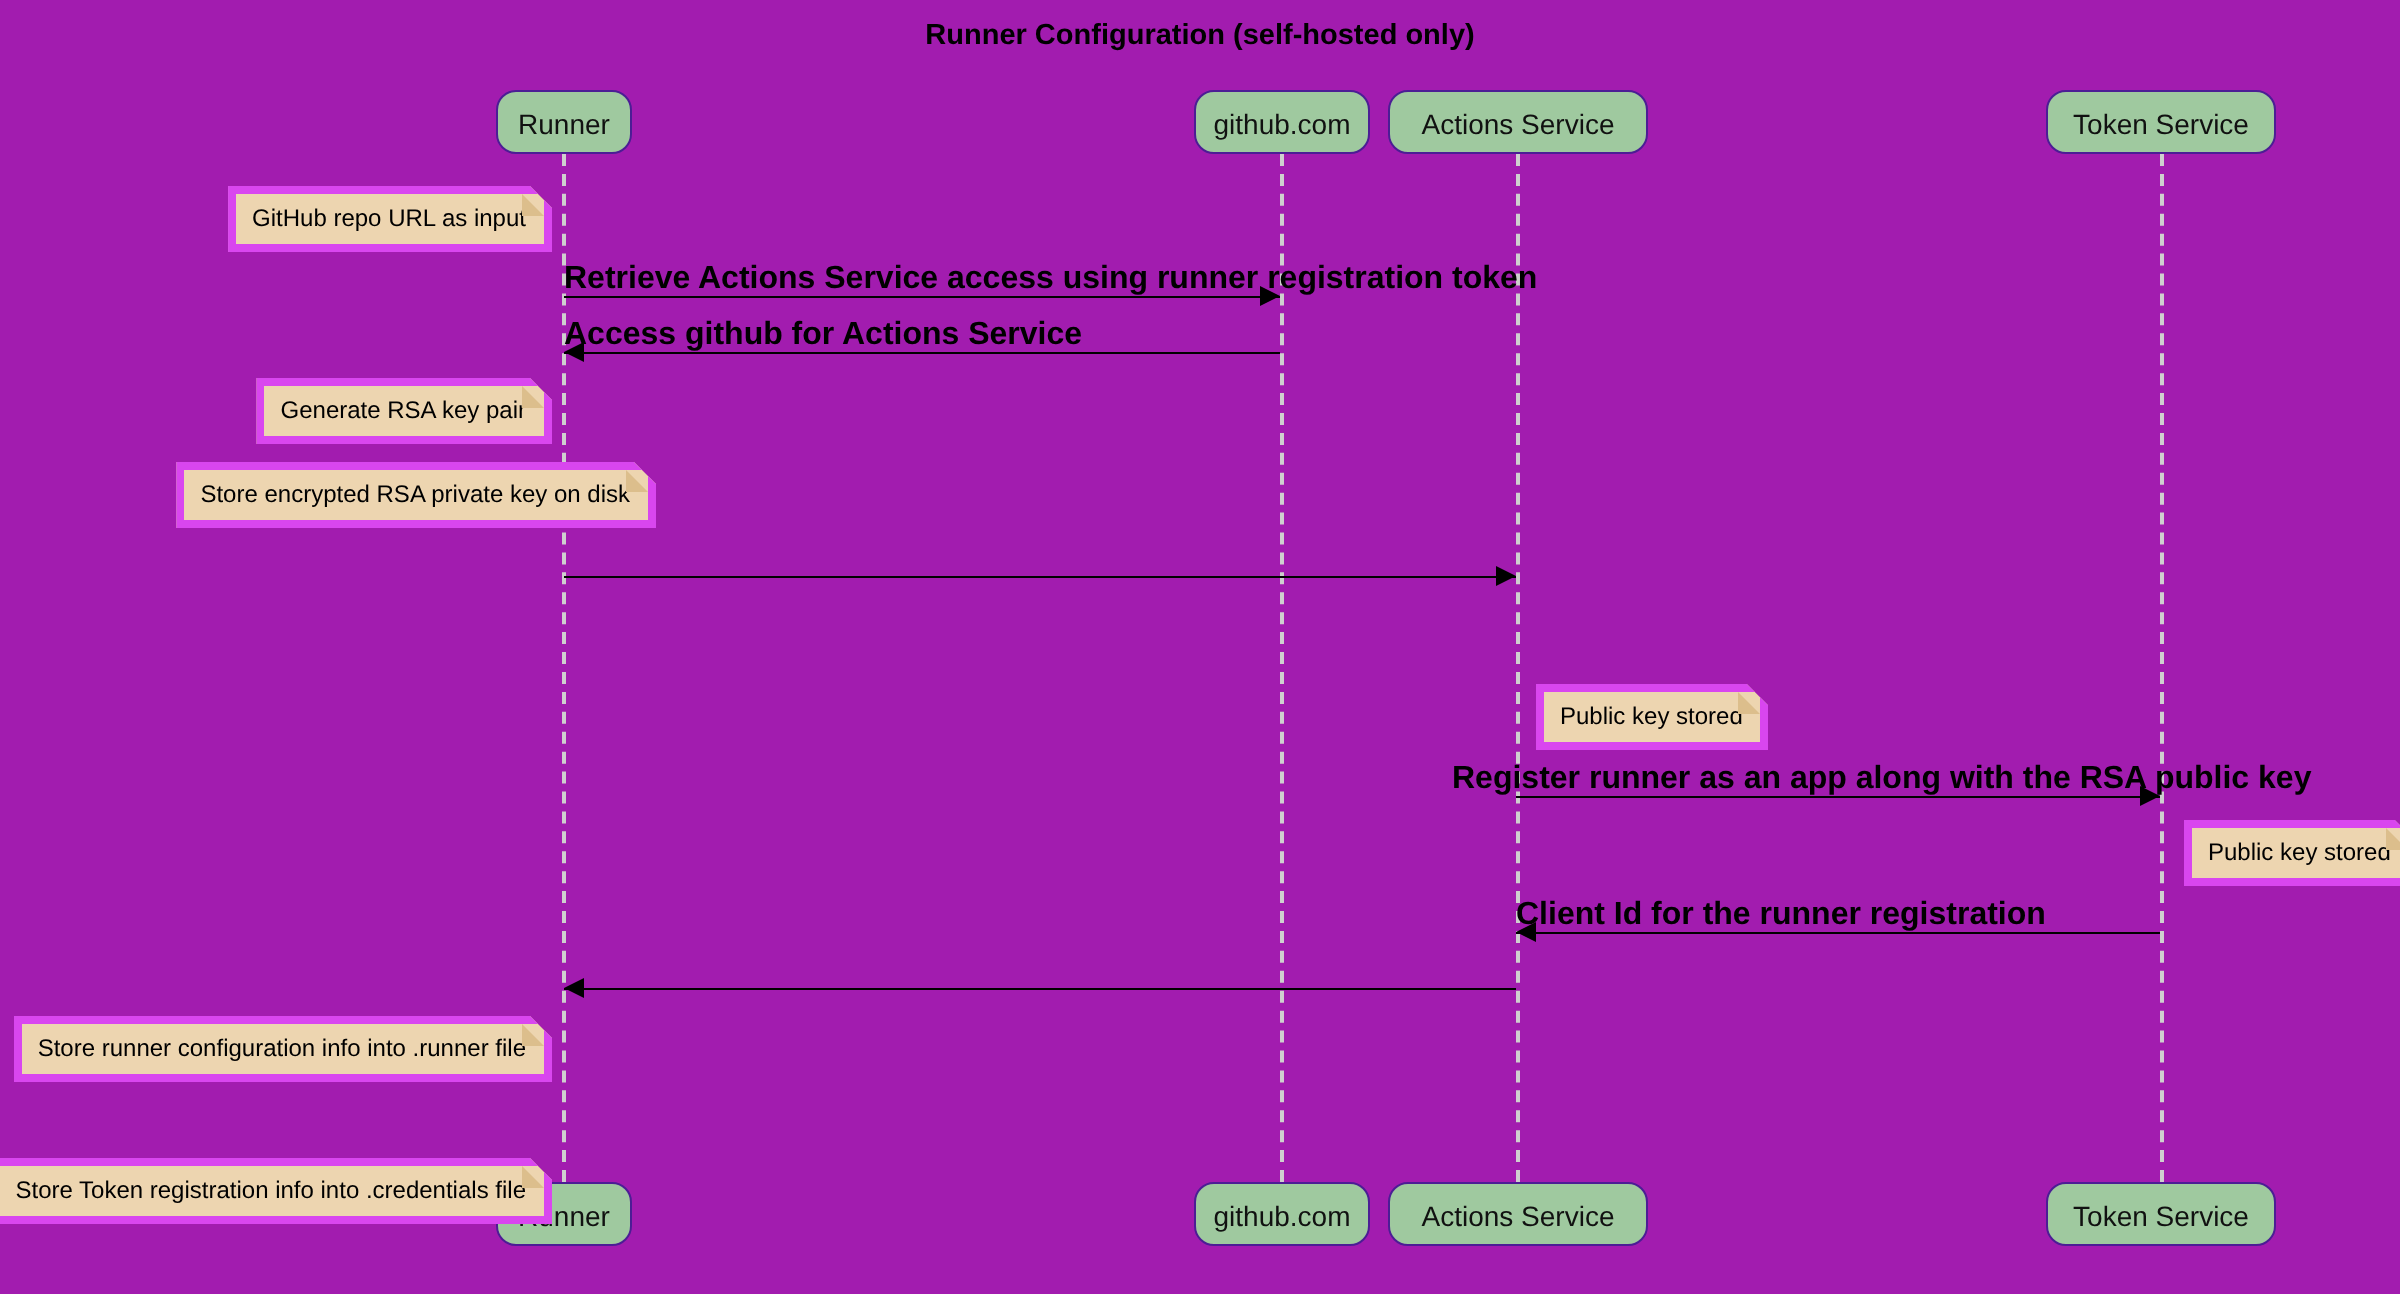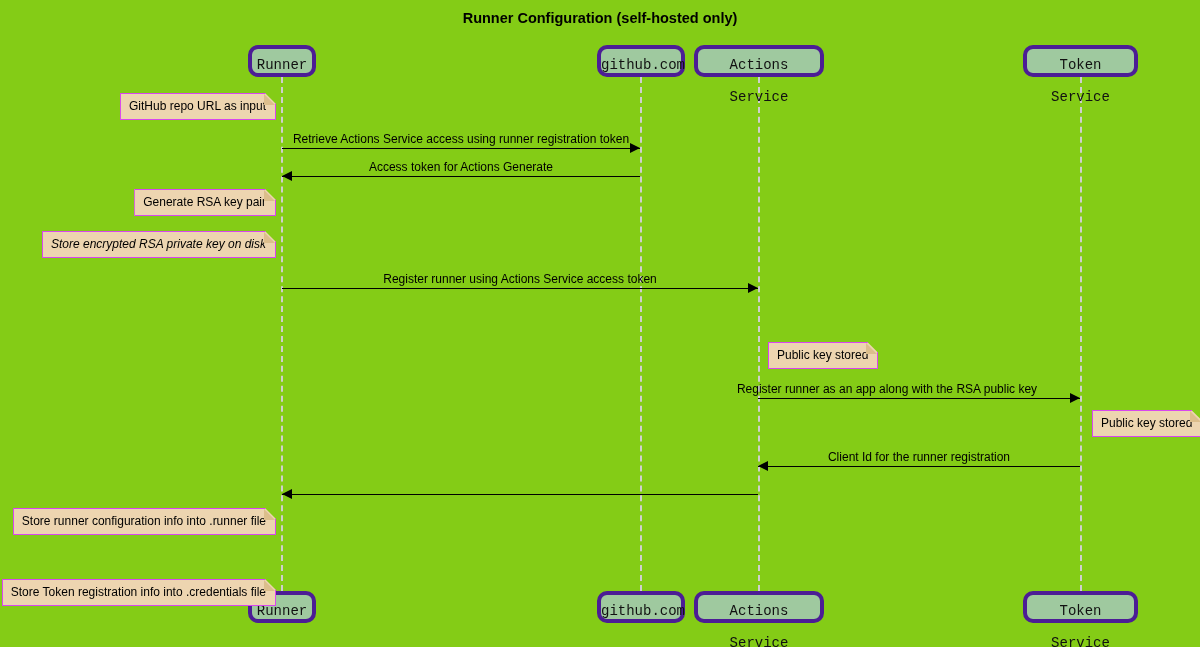--- a/index.html
+++ b/index.html
@@ -1,44 +1,44 @@
 <!DOCTYPE html>
 <html><head>
 <meta charset="utf-8">
 <style>
   html,body{margin:0;padding:0;background:#ffffff;}
   #canvas{
-    position:relative;width:1200px;height:647px;background:#84cc16;
+    position:relative;width:1200px;height:647px;background:#a21caf;
     font-family:"Liberation Sans",sans-serif;color:#111;overflow:hidden;
   }
   .title{
     position:absolute;top:10px;left:0;width:1200px;text-align:center;
     font-size:14.5px;font-weight:bold;color:#000;
   }
   .lifeline{
     position:absolute;top:77px;height:514px;width:0;
     border-left:2px dashed #CFCFCF;
   }
   .pbox{
     position:absolute;height:32px;line-height:32px;text-align:center;
-    background:#9FC99F;border:4px solid #4c1d95;border-radius:10px;
-    font-size:14px;color:#111;box-sizing:border-box;font-family:Liberation Mono, monospace;
+    background:#9FC99F;border:1px solid #4c1d95;border-radius:10px;
+    font-size:14px;color:#111;box-sizing:border-box;
   }
   .msg-label{
-    position:absolute;height:15px;line-height:15px;text-align:center;
-    font-size:12px;color:#000;white-space:nowrap;
+    position:absolute;height:15px;line-height:15px;
+    font-size:16px;color:#000;white-space:nowrap;font-weight:bold;
   }
   .msg-line{
     position:absolute;height:0;border-top:1.3px solid #000;
   }
   .head{position:absolute;width:0;height:0;}
   .head.r{border-top:5px solid transparent;border-bottom:5px solid transparent;border-left:10px solid #000;}
   .head.l{border-top:5px solid transparent;border-bottom:5px solid transparent;border-right:10px solid #000;}
   .note{
-    position:absolute;background:#EDD5B0;border:1px solid #d946ef;
+    position:absolute;background:#EDD5B0;border:4px solid #d946ef;
     font-size:12px;line-height:15px;color:#000;white-space:nowrap;
     padding:5px 9px 5px 8px;box-sizing:border-box;
     clip-path:polygon(0 0,calc(100% - 11px) 0,100% 11px,100% 100%,0 100%);
   }
   .note .fold{
     position:absolute;top:0;right:0;width:0;height:0;
     border-top:11px solid transparent;border-left:11px solid #DCBE8C;
   }
   
   #ll-runner{left:281px;} #ll-github{left:640px;} #ll-actions{left:758px;} #ll-token{left:1080px;}
@@ -49,21 +49,21 @@
 
   #m0-lb{left:282px;width:358px;top:132px;} #m0-ln{left:282px;width:358px;top:148px;} #m0-h{left:630px;top:143px;}
   #m1-lb{left:282px;width:358px;top:160px;} #m1-ln{left:282px;width:358px;top:176px;} #m1-h{left:282px;top:171px;}
   #m2-lb{left:282px;width:476px;top:272px;} #m2-ln{left:282px;width:476px;top:288px;} #m2-h{left:748px;top:283px;}
   #m3-lb{left:726px;width:322px;top:382px;} #m3-ln{left:758px;width:322px;top:398px;} #m3-h{left:1070px;top:393px;}
   #m4-lb{left:758px;width:322px;top:450px;} #m4-ln{left:758px;width:322px;top:466px;} #m4-h{left:758px;top:461px;}
   #m5-lb{left:282px;width:476px;top:478px;} #m5-ln{left:282px;width:476px;top:494px;} #m5-h{left:282px;top:489px;}
 
   #n0{right:924px;top:93px;}
   #n1{right:924px;top:189px;margin-left:12px;}
-  #n2{right:924px;top:231px;font-style:italic;}
+  #n2{right:872px;top:231px;}
   #n3{left:293px;top:300px;}
   #n4{left:768px;top:342px;}
   #n5{left:1092px;top:410px;}
   #n6{right:924px;top:508px;text-align:right;}
   #n7{right:924px;top:579px;}
 </style>
 </head>
 <body>
 
 <div id="canvas">
@@ -82,25 +82,24 @@
 
   <div class="pbox" id="p-runner-b">Runner</div>
   <div class="pbox" id="p-github-b">github.com</div>
   <div class="pbox" id="p-actions-b">Actions Service</div>
   <div class="pbox" id="p-token-b">Token Service</div>
 
   <div class="msg-label" id="m0-lb">Retrieve Actions Service access using runner registration token</div>
   <div class="msg-line" id="m0-ln"></div>
   <div class="head r" id="m0-h"></div>
 
-  <div class="msg-label" id="m1-lb">Access token for Actions Generate</div>
+  <div class="msg-label" id="m1-lb">Access github for Actions Service</div>
   <div class="msg-line" id="m1-ln"></div>
   <div class="head l" id="m1-h"></div>
 
-  <div class="msg-label" id="m2-lb">Register runner using Actions Service access token</div>
   <div class="msg-line" id="m2-ln"></div>
   <div class="head r" id="m2-h"></div>
 
   <div class="msg-label" id="m3-lb">Register runner as an app along with the RSA public key</div>
   <div class="msg-line" id="m3-ln"></div>
   <div class="head r" id="m3-h"></div>
 
   <div class="msg-label" id="m4-lb">Client Id for the runner registration</div>
   <div class="msg-line" id="m4-ln"></div>
   <div class="head l" id="m4-h"></div>

